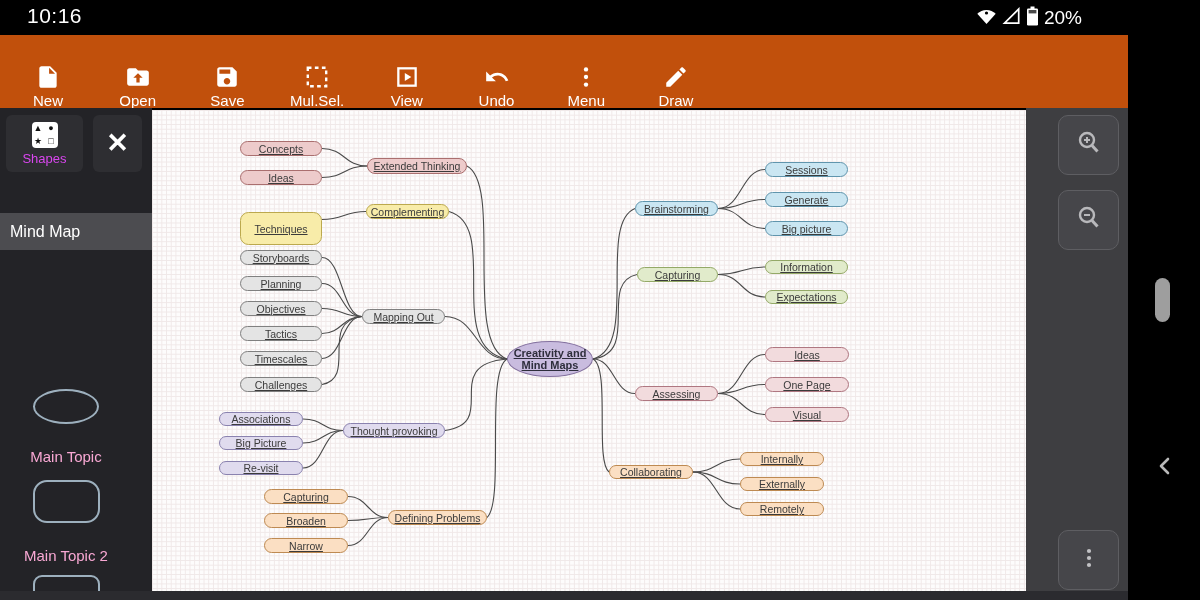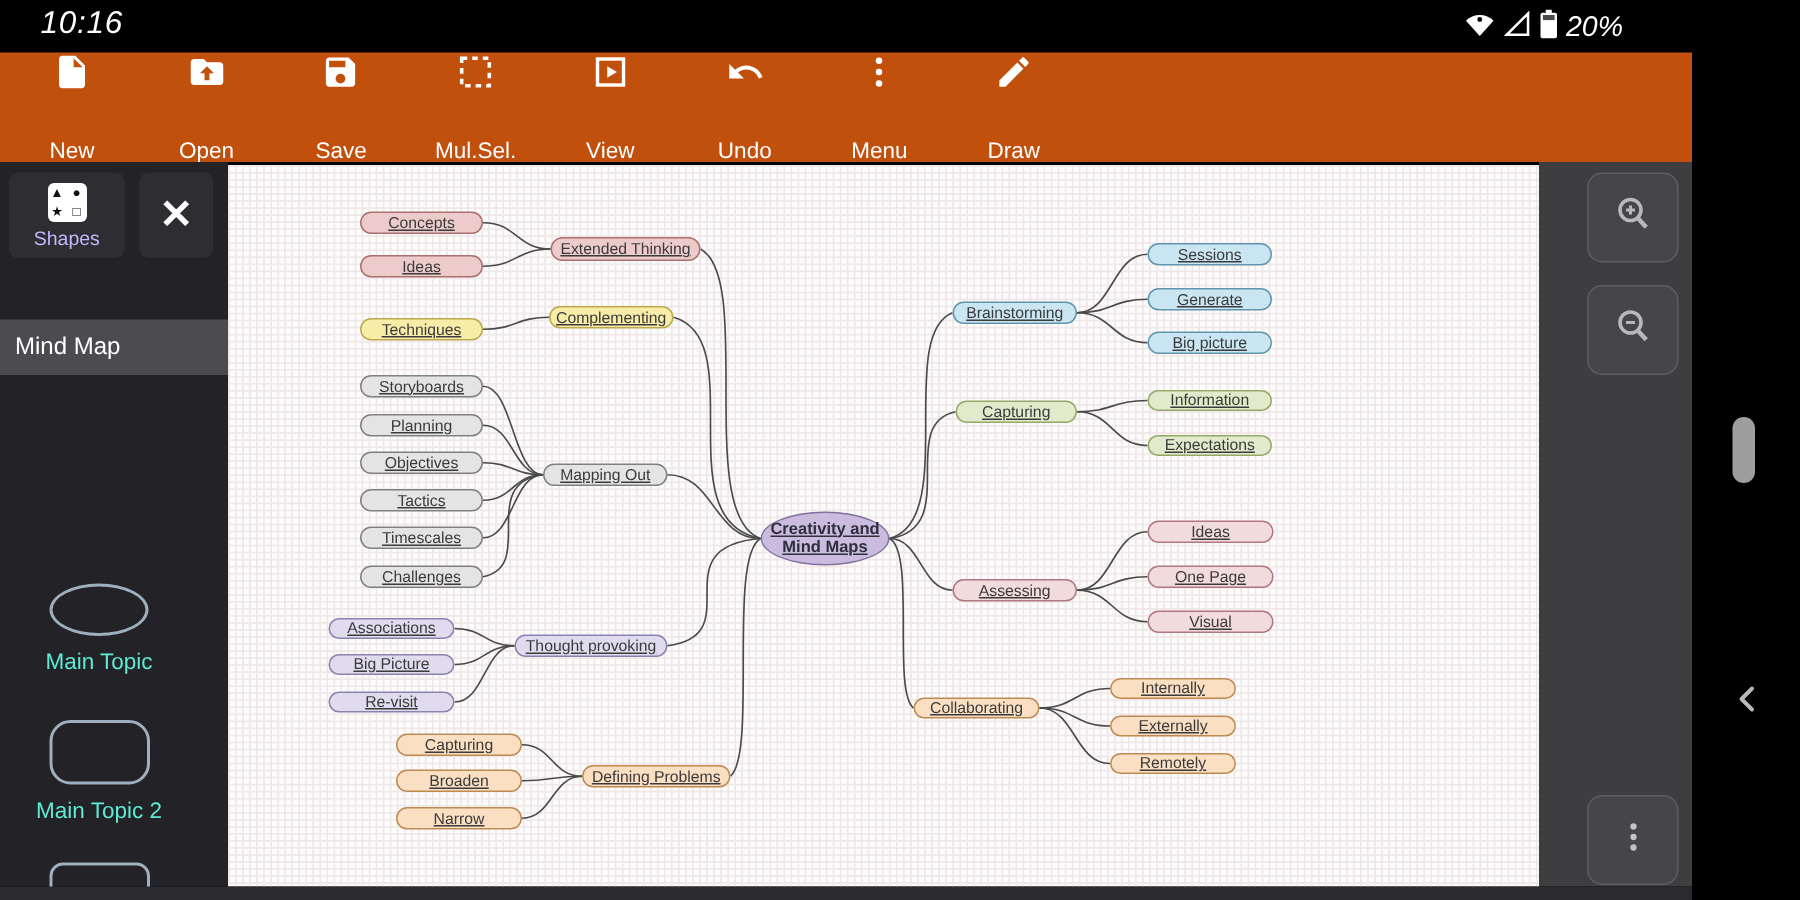--- a/index.html
+++ b/index.html
@@ -1,43 +1,43 @@
 <!DOCTYPE html>
 <html><head>
 <meta charset="utf-8">
 <style>
   html,body{margin:0;padding:0;background:#000;}
   #screen{position:relative;width:1200px;height:600px;background:#000;overflow:hidden;
           font-family:"Liberation Sans",sans-serif;-webkit-font-smoothing:antialiased;}
 
   
-  .statusbar{position:absolute;left:0;top:0;width:1200px;height:35px;background:#000;color:#fff;font-style:italic;}
+  .statusbar{position:absolute;left:0;top:0;width:1200px;height:35px;background:#000;color:#fff;}
   .status-time{position:absolute;left:27px;top:4px;font-size:21px;font-weight:400;letter-spacing:.5px;}
   .status-right{position:absolute;right:118px;top:6px;display:flex;align-items:center;gap:5px;}
   .status-pct{font-size:19px;color:#fff;}
 
   
   .toolbar{position:absolute;left:0;top:35px;width:1128px;height:73px;background:#c1500c;}
   .tb-items{position:absolute;left:8px;top:0;width:708px;height:73px;display:flex;justify-content:space-between;}
-  .tb-item{width:80px;height:73px;display:flex;flex-direction:column;align-items:center;justify-content:space-between;gap:3px;cursor:pointer;}
+  .tb-item{width:80px;height:73px;display:flex;flex-direction:column;align-items:center;justify-content:flex-end;gap:3px;cursor:pointer;}
   .tb-item .tb-icon{width:26px;height:26px;display:block;}
   .tb-item .tb-label{color:#fff;font-size:15px;line-height:15px;}
 
   
   .sidebar{position:absolute;left:0;top:108px;width:152px;height:483px;background:#232327;}
   .side-btn{position:absolute;background:#2e2e32;border-radius:6px;display:flex;flex-direction:column;align-items:center;justify-content:center;cursor:pointer;}
   .shapes-btn{left:6px;top:7px;width:77px;height:57px;gap:3px;}
   .close-btn{left:93px;top:7px;width:49px;height:57px;}
   .shapes-glyph{width:26px;height:26px;background:#fff;border-radius:4px;display:grid;grid-template-columns:1fr 1fr;grid-template-rows:1fr 1fr;align-items:center;justify-items:center;font-size:9px;line-height:9px;color:#111;}
-  .shapes-label{color:#c4b5fd;font-size:13px;}
+  .shapes-label{color:#d946ef;font-size:13px;}
   .close-x{color:#fff;font-size:27px;line-height:27px;font-weight:700;}
   .side-section{position:absolute;left:0;top:105px;width:152px;height:37px;background:#4c4c50;color:#fff;font-size:16px;line-height:37px;padding-left:10px;box-sizing:border-box;}
   .shape-item{position:absolute;left:0;width:132px;display:flex;flex-direction:column;align-items:center;cursor:pointer;}
   .shape-outline{border:2px solid #9db0be;background:transparent;}
-  .shape-label{color:#5eead4;font-size:15px;margin-top:9px;}
+  .shape-label{color:#f9a8d4;font-size:15px;margin-top:24px;}
 
   
   .canvas{position:absolute;left:152px;top:110px;width:874px;height:481px;background-color:#fdfcfc;
     background-image:linear-gradient(#f0e8e8 1px,transparent 1px),linear-gradient(90deg,#f0e8e8 1px,transparent 1px);
     background-size:4.7px 4.7px;overflow:hidden;}
   .canvas svg{position:absolute;left:0;top:0;}
   .mm-node{position:absolute;box-sizing:border-box;display:flex;align-items:center;justify-content:center;
     font-size:10.5px;color:#3b3b3b;white-space:nowrap;cursor:pointer;text-decoration:underline;}
   .mm-center{flex-direction:column;font-weight:700;font-size:11px;color:#2e2e3c;line-height:12.5px;}
 
@@ -207,21 +207,21 @@
         <path d="M541,362 C564.5,362 564.5,374 588,374" fill="none" stroke="#4a4a4a" stroke-width="1.1"></path>
         <path d="M541,362 C564.5,362 564.5,399 588,399" fill="none" stroke="#4a4a4a" stroke-width="1.1"></path>
       </svg>
       <div class="mm-node mm-center" style="left: 355px; top: 231px; width: 86px; height: 36px; background: rgb(201, 188, 223); border: 1.4px solid rgb(132, 113, 159); border-radius: 50%;">
         <div>Creativity and</div>
         <div>Mind Maps</div>
       </div>
       <div class="mm-node" style="left: 88px; top: 31px; width: 82px; height: 15px; background: rgb(237, 203, 203); border: 1.4px solid rgb(170, 111, 111); border-radius: 8.5px;">Concepts</div>
       <div class="mm-node" style="left: 88px; top: 60px; width: 82px; height: 15px; background: rgb(237, 203, 203); border: 1.4px solid rgb(170, 111, 111); border-radius: 8.5px;">Ideas</div>
       <div class="mm-node" style="left: 215px; top: 48px; width: 100px; height: 16px; background: rgb(237, 203, 203); border: 1.4px solid rgb(170, 111, 111); border-radius: 9px;">Extended Thinking</div>
-      <div class="mm-node" style="left: 88px; top: 102px; width: 82px; height: 15px; background: rgb(248, 236, 169); border: 1.4px solid rgb(188, 169, 78); border-radius: 8.5px;">Techniques</div>
+      <div class="mm-node" style="left: 88px; top: 102px; width: 82px; height: 33px; background: rgb(248, 236, 169); border: 1.4px solid rgb(188, 169, 78); border-radius: 8.5px;">Techniques</div>
       <div class="mm-node" style="left: 214px; top: 94px; width: 83px; height: 15px; background: rgb(248, 236, 169); border: 1.4px solid rgb(188, 169, 78); border-radius: 8.5px;">Complementing</div>
       <div class="mm-node" style="left: 88px; top: 140px; width: 82px; height: 15px; background: rgb(228, 228, 228); border: 1.4px solid rgb(128, 128, 128); border-radius: 8.5px;">Storyboards</div>
       <div class="mm-node" style="left: 88px; top: 166px; width: 82px; height: 15px; background: rgb(228, 228, 228); border: 1.4px solid rgb(128, 128, 128); border-radius: 8.5px;">Planning</div>
       <div class="mm-node" style="left: 88px; top: 191px; width: 82px; height: 15px; background: rgb(228, 228, 228); border: 1.4px solid rgb(128, 128, 128); border-radius: 8.5px;">Objectives</div>
       <div class="mm-node" style="left: 88px; top: 216px; width: 82px; height: 15px; background: rgb(228, 228, 228); border: 1.4px solid rgb(128, 128, 128); border-radius: 8.5px;">Tactics</div>
       <div class="mm-node" style="left: 88px; top: 241px; width: 82px; height: 15px; background: rgb(228, 228, 228); border: 1.4px solid rgb(128, 128, 128); border-radius: 8.5px;">Timescales</div>
       <div class="mm-node" style="left: 88px; top: 267px; width: 82px; height: 15px; background: rgb(228, 228, 228); border: 1.4px solid rgb(128, 128, 128); border-radius: 8.5px;">Challenges</div>
       <div class="mm-node" style="left: 210px; top: 199px; width: 83px; height: 15px; background: rgb(228, 228, 228); border: 1.4px solid rgb(128, 128, 128); border-radius: 8.5px;">Mapping Out</div>
       <div class="mm-node" style="left: 67px; top: 302px; width: 84px; height: 14px; background: rgb(224, 219, 238); border: 1.4px solid rgb(138, 130, 175); border-radius: 8px;">Associations</div>
       <div class="mm-node" style="left: 67px; top: 326px; width: 84px; height: 14px; background: rgb(224, 219, 238); border: 1.4px solid rgb(138, 130, 175); border-radius: 8px;">Big Picture</div>

